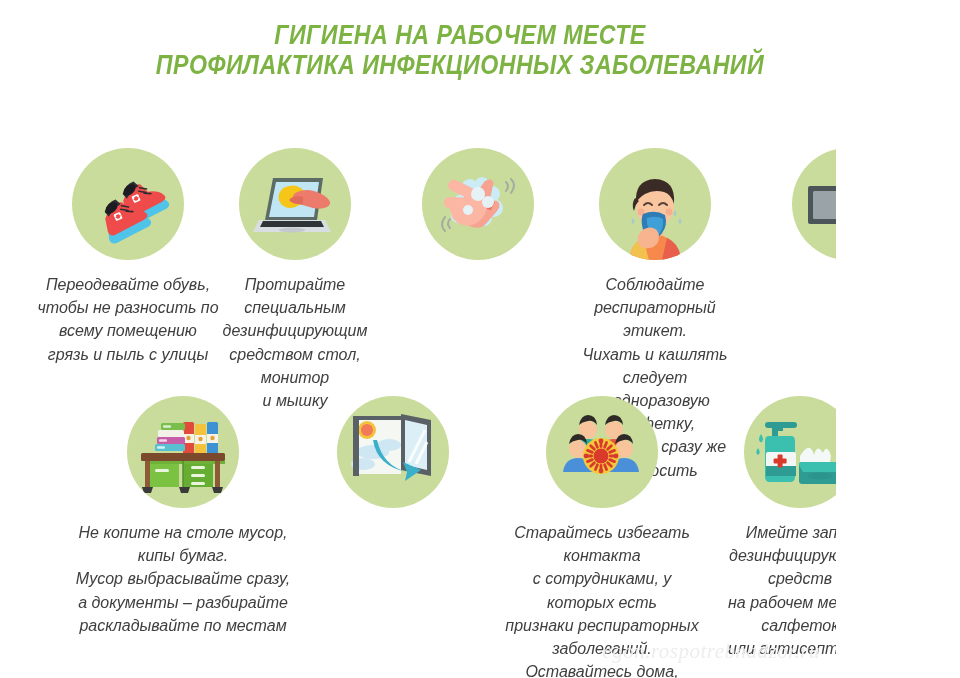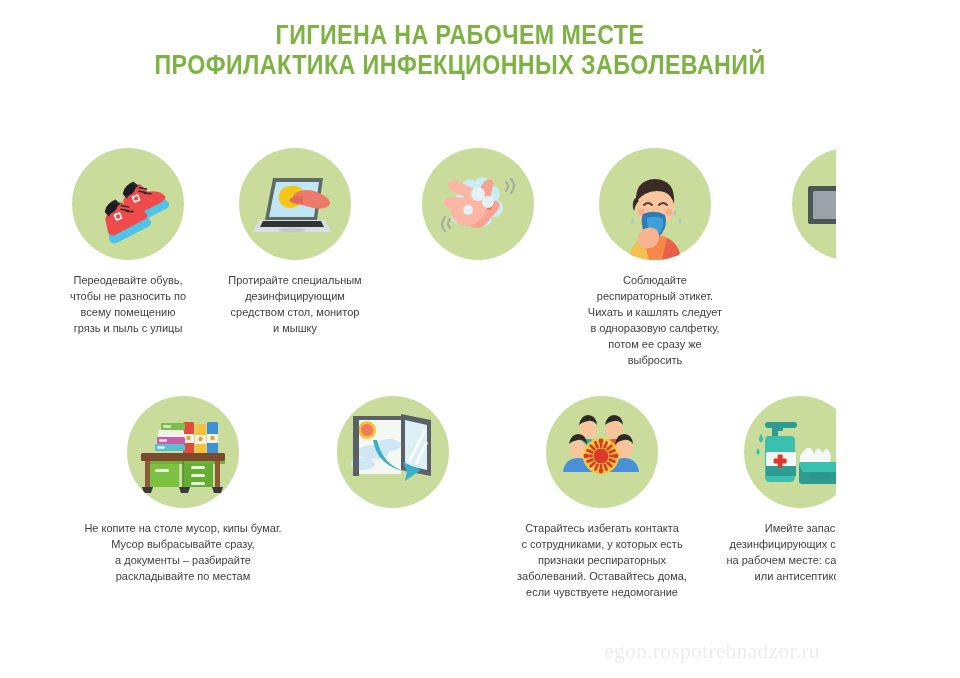--- a/index.html
+++ b/index.html
@@ -4,21 +4,21 @@
 <title>Гигиена на рабочем месте</title>
 <style>
   html,body{margin:0;padding:0;}
   body{
     width:960px;height:678px;
     background:#ffffff;
     font-family:"Liberation Sans","DejaVu Sans",sans-serif;
     overflow:hidden;
     position:relative;
   }
-  .page{position:relative;width:836px;height:678px;overflow:hidden;}
+  .page{position:relative;width:836px;height:678px;overflow:hidden;font-style:italic;}
 
   
   .header{position:absolute;left:0;top:20px;width:960px;height:90px;}
   .title-block{
     position:absolute;left:60px;top:0;width:800px;
     text-align:center;
   }
   .title-line{
     color:#7CB342;
     font-weight:bold;
@@ -49,21 +49,21 @@
   .bubble{
     width:112px;height:112px;border-radius:50%;
     background:#c9dc9b;
     margin:0 auto;
     position:relative;
     overflow:hidden;
   }
   .bubble svg{display:block;position:absolute;left:0;top:0;}
   .caption{
     margin-top:13px;
-    font-size:11px;
+    font-size:16px;
     line-height:1.45;
     color:#3f3f3f;
     font-family:"Liberation Sans","DejaVu Sans",sans-serif;
     white-space:pre-line;
   }
 
   
   .c1{left:18px;width:220px;}
   .c2{left:212px;width:166px;}
   .c3{left:390px;width:176px;}

